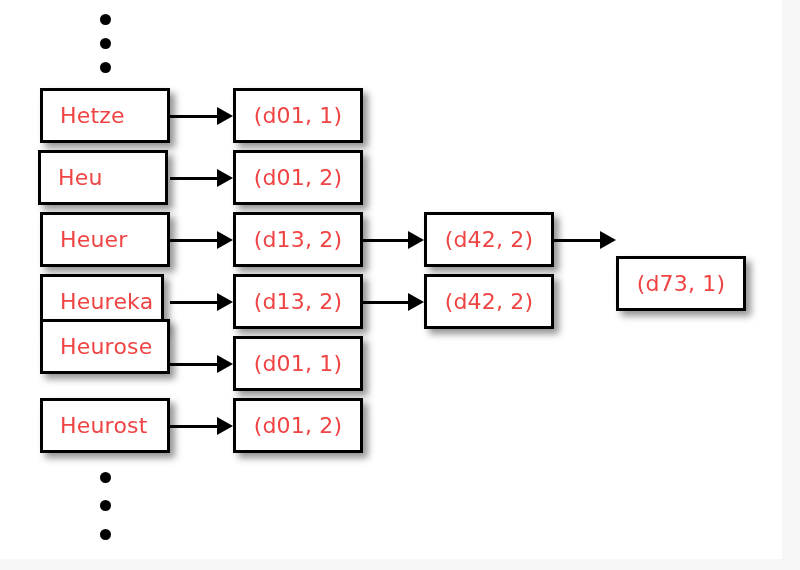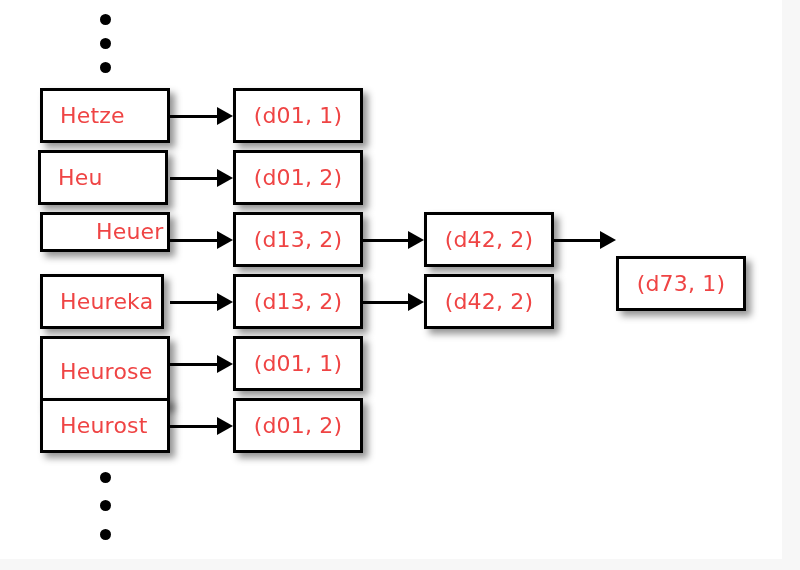--- a/index.html
+++ b/index.html
@@ -99,27 +99,27 @@
   <div class="ellipsis-dot" style="left:100px; top:14px;"></div>
   <div class="ellipsis-dot" style="left:100px; top:38px;"></div>
   <div class="ellipsis-dot" style="left:100px; top:62px;"></div>
 
   <div class="node" style="left:40px; top:88px;  width:130px; height:55px;">
     <span class="node-label">Hetze</span>
   </div>
   <div class="node" style="left:38px; top:150px; width:130px; height:55px;">
     <span class="node-label">Heu</span>
   </div>
-  <div class="node" style="left:40px; top:212px; width:130px; height:40px;padding-left:36px;">
+  <div class="node" style="left:40px; top:212px; width:130px; height:55px;">
     <span class="node-label">Heuer</span>
   </div>
   <div class="node" style="left:40px; top:274px; width:124px; height:55px;">
     <span class="node-label">Heureka</span>
   </div>
-  <div class="node" style="left:40px; top:336px; width:130px; height:71px;text-align:center;">
+  <div class="node" style="left:40px; top:319px; width:130px; height:55px;text-align:center;">
     <span class="node-label">Heurose</span>
   </div>
   <div class="node" style="left:40px; top:398px; width:130px; height:55px;">
     <span class="node-label">Heurost</span>
   </div>
 
   <div class="arrow" style="left:170px; top:116px; width:63px;">
     <div class="shaft" style="width:47px;"></div>
       <div class="head" style="left:47px;"></div>
   </div>

